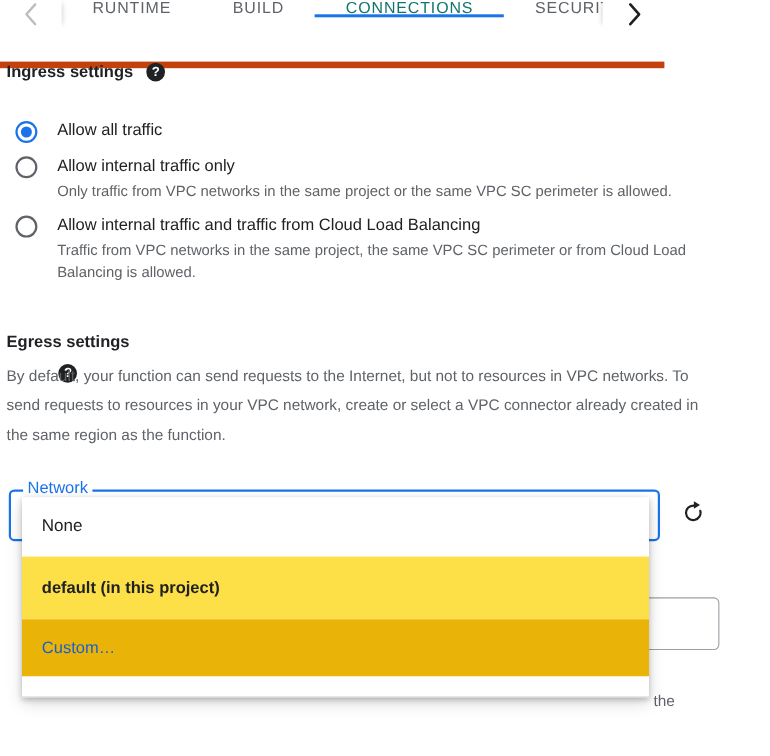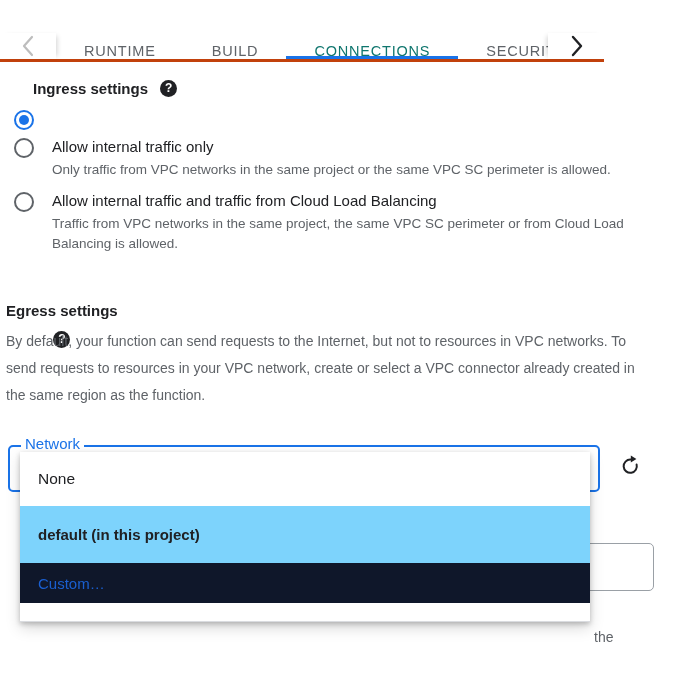--- a/index.html
+++ b/index.html
@@ -8,22 +8,22 @@
     width: 700px; height: 687px;
     background: #ffffff;
     font-family: "Liberation Sans", sans-serif;
     overflow: hidden;
   }
   #root { position: relative; width: 700px; height: 687px; background: #fff; }
 
   
   .tabbar {
     position: absolute; left: 0; top: 0; width: 604px; height: 62px;
-    display: flex; align-items: flex-end;
-    border-bottom: 3px solid #c2410c;
+    display: flex; align-items: flex-start;
+    border-bottom: 6px solid #c2410c;
     background: #fff;
   }
   .tab-arrow {
     width: 56px; flex: 0 0 56px;
     display: flex; align-items: center; justify-content: center;
     cursor: pointer; background: #fff;
     position: relative; z-index: 4;
   }
   .tab-arrow.left { box-shadow: 4px 0 5px -3px rgba(0,0,0,0.18); }
   .tab-arrow.right { box-shadow: -4px 0 5px -3px rgba(0,0,0,0.18); }
@@ -43,21 +43,21 @@
   .tab.active::after {
     content: ""; position: absolute; left: 0; right: 0; bottom: 0;
     height: 3px; background: #1a73e8;
   }
 
   
   .section-head {
     display: flex; align-items: center; gap: 12px;
     font-size: 15px; font-weight: 700; color: #202124;
   }
-  #ingress-head { position: absolute; left: 6px; top: 80px; margin-left: 27px; }
+  #ingress-head { position: absolute; left: 6px; top: 57px; }
   #egress-head  { position: absolute; left: 6px; top: 302px; flex-direction: column; }
 
   .help-icon {
     width: 17px; height: 17px; border-radius: 50%;
     background: #202124; color: #fff;
     font-size: 12px; font-weight: 700; line-height: 17px;
     text-align: center; display: inline-block;
     font-family: "Liberation Sans", sans-serif;
     cursor: pointer;
   }
@@ -125,28 +125,28 @@
   .dropdown {
     position: absolute; left: 20px; top: 452px; width: 570px;
     background: #fff; z-index: 10;
     box-shadow: 0 2px 5px rgba(0,0,0,0.22), 0 6px 14px rgba(0,0,0,0.15);
   }
   .dd-item { padding: 0 18px; cursor: pointer; }
   .dd-none { height: 54px; display: flex; align-items: center; }
   .dd-none .t { font-size: 15.5px; color: #202124; }
 
   .dd-default {
-    background: #7dd3fc; height: 57px;
+    background: #fde047; height: 57px;
     display: flex; flex-direction: column; justify-content: center;
   }
   .dd-default .t { font-size: 15px; font-weight: 700; color: #202124; line-height: 21px; }
   .dd-default .s { font-size: 14.5px; color: #5f6368; line-height: 21px; margin-top: 2px; }
 
   .dd-custom {
-    background: #0f172a; height: 40px;
+    background: #eab308; height: 52px;
     display: flex; align-items: center;
   }
   .dd-custom .t { font-size: 15px; color: #1a5fd0; }
 
   .dd-gap { height: 18px; background: #fff; }
   .dd-divider { height: 1px; background: #dadce0; }
 
   .dd-action { height: 62px; display: flex; align-items: center; padding: 0 18px; cursor: pointer; }
   .dd-action .t {
     font-size: 14px; font-weight: 700; letter-spacing: 0.7px; color: #1a73e8;
@@ -195,20 +195,23 @@
     <span class="help-icon">?</span>
   </div>
 
   <div class="radio-group">
 
     <div class="radio-row checked">
       <div class="radio-ctrl">
         <div class="radio-outer"></div>
           <div class="radio-inner"></div>
       </div>
+      <div class="radio-body">
+        <div class="radio-label">Allow all traffic</div>
+      </div>
     </div>
 
     <div class="radio-row">
       <div class="radio-ctrl">
         <div class="radio-outer"></div>
       </div>
       <div class="radio-body">
         <div class="radio-label">Allow internal traffic only</div>
         <div class="radio-desc">Only traffic from VPC networks in the same project or the same VPC SC perimeter is allowed.</div>
       </div>

